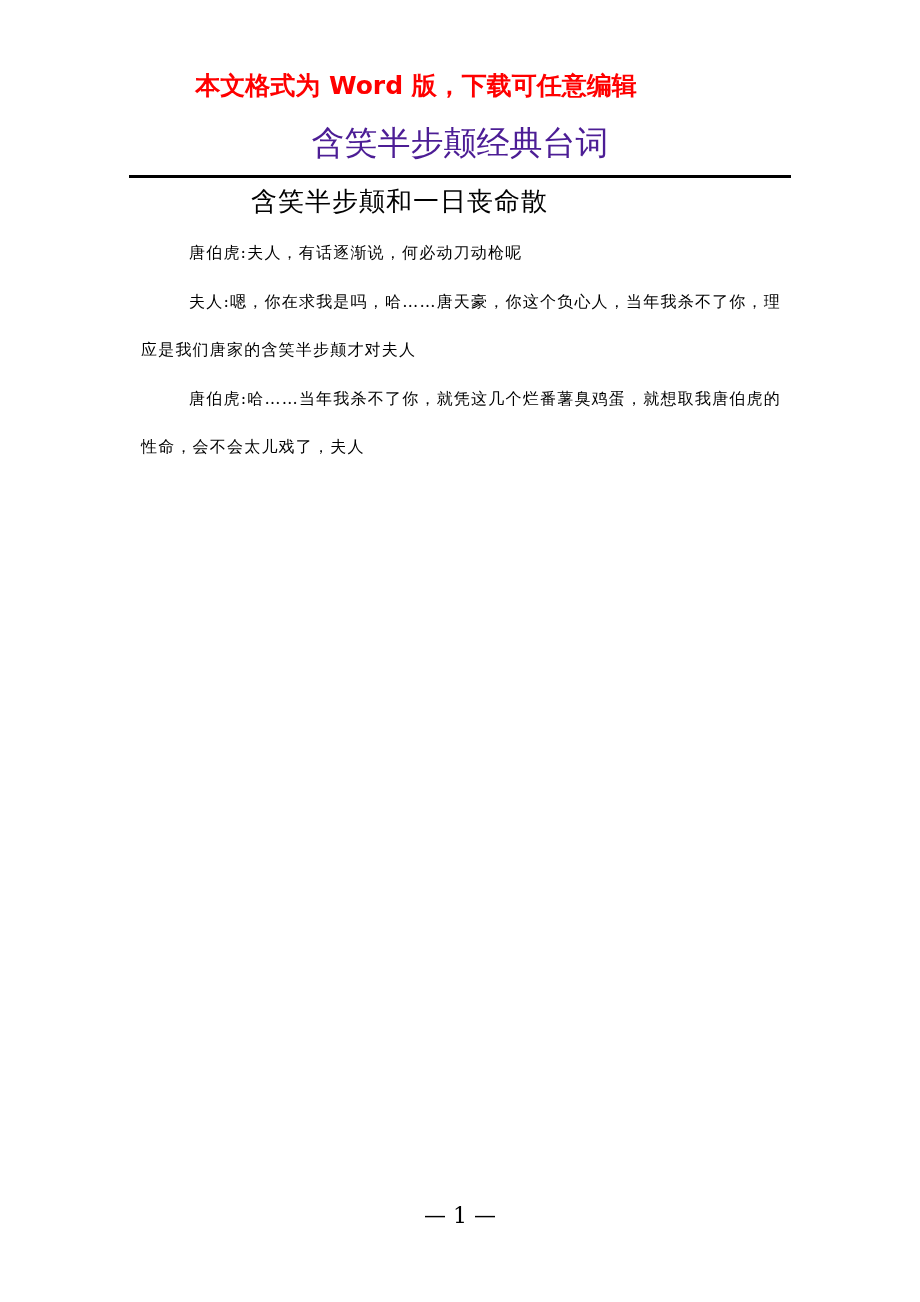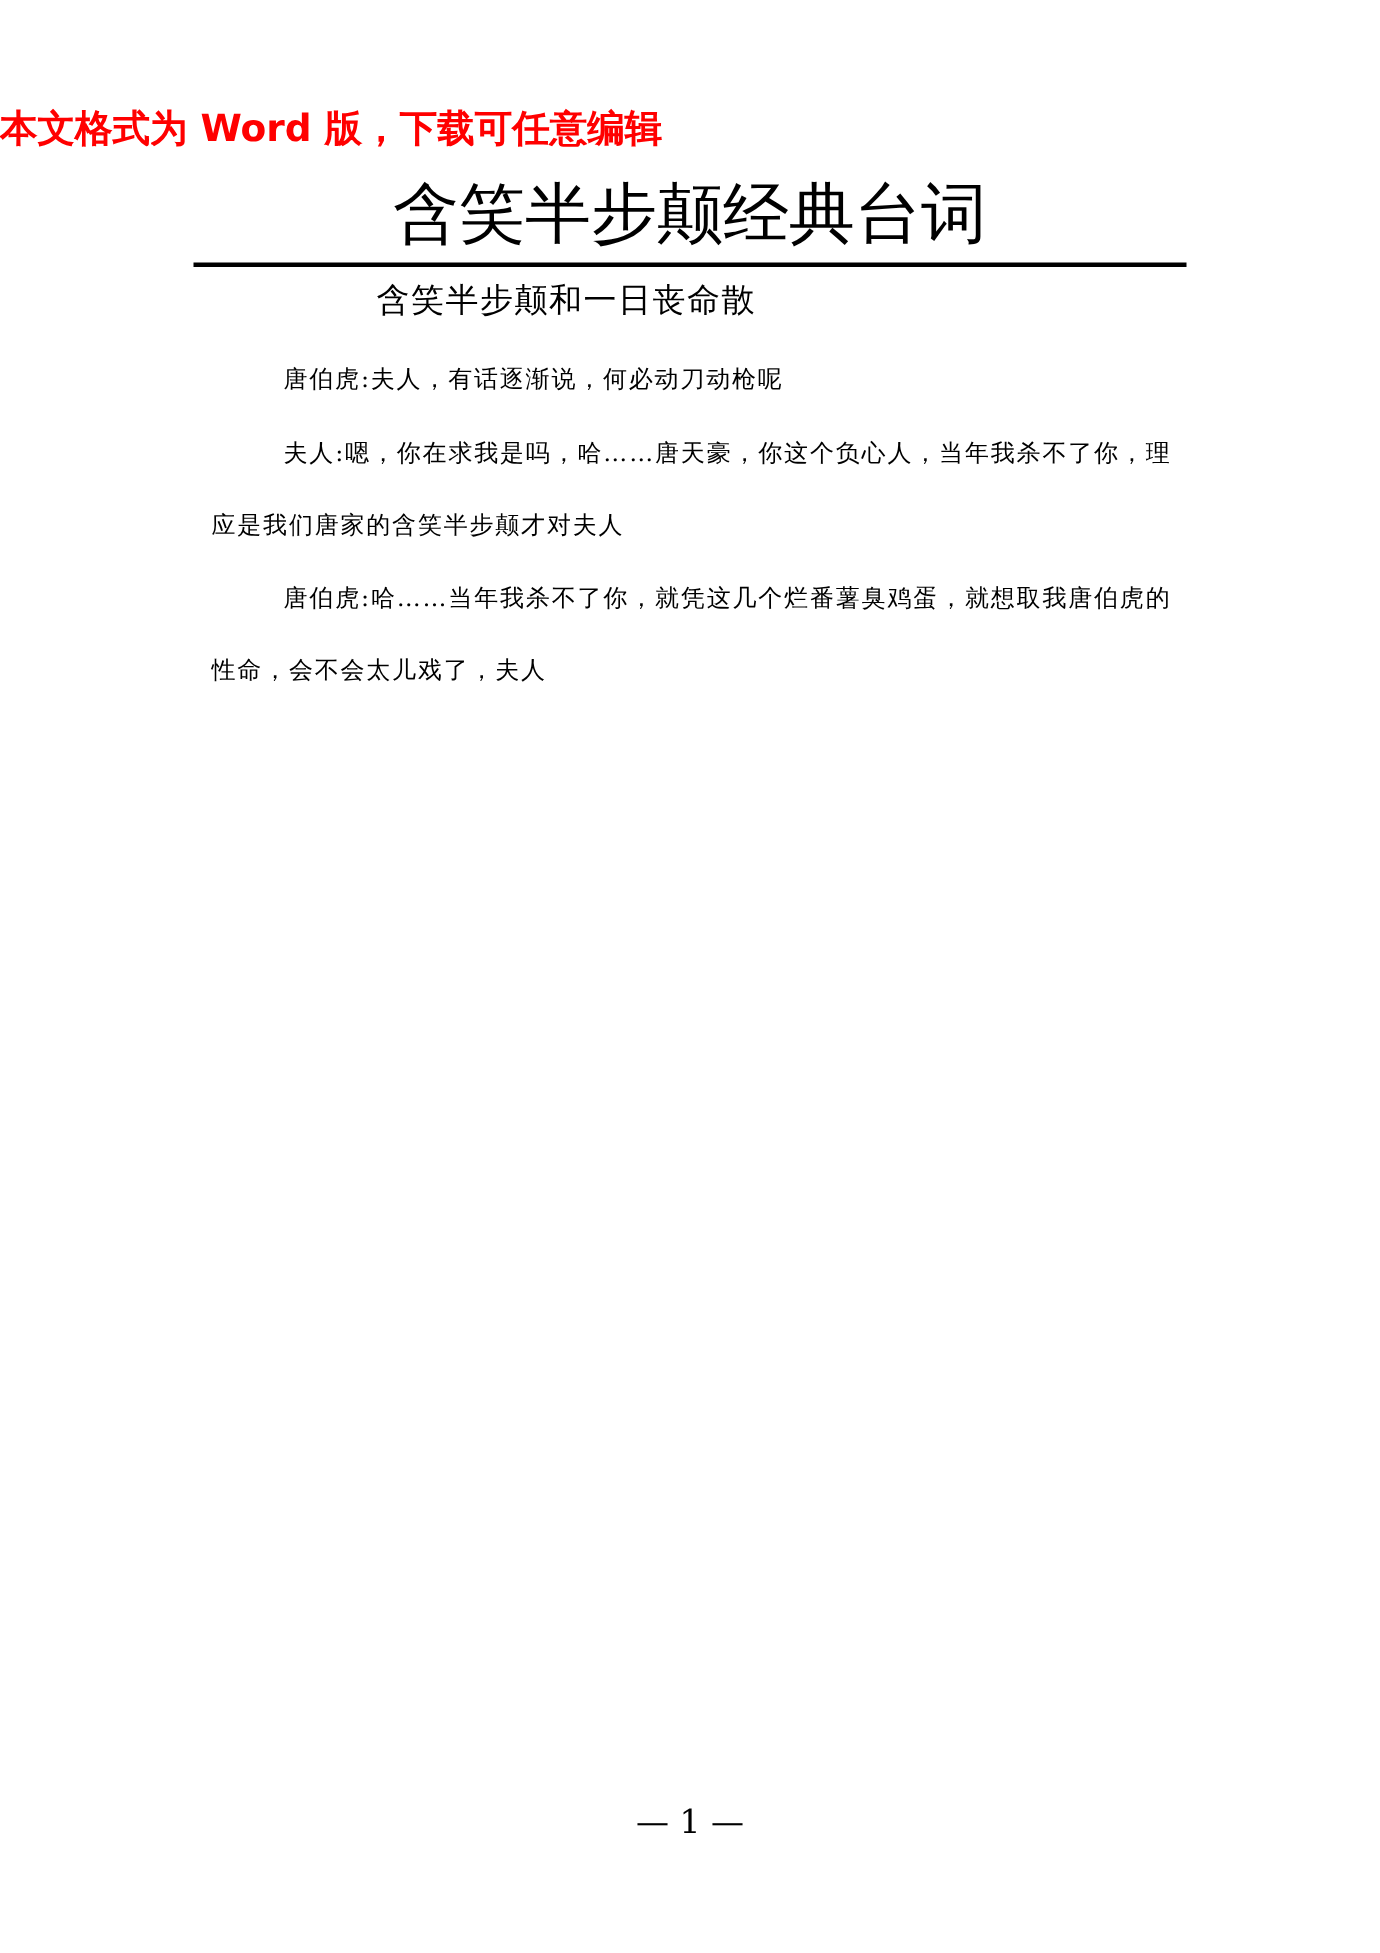--- a/index.html
+++ b/index.html
@@ -13,54 +13,55 @@
     position: relative;
     overflow: hidden;
     font-family: "DejaVu Serif", "Liberation Serif", serif;
     color: #000000;
   }
   .banner {
     position: absolute;
     left: 0;
     top: 68px;
     width: 832px;
+    text-align: center;
     font-family: "DejaVu Sans", "Liberation Sans", sans-serif;
     font-weight: bold;
     font-size: 25px;
     line-height: 36px;
     color: #ff0000;
     letter-spacing: 0px;
   }
   .doc-title {
     position: absolute;
     left: 0;
     top: 120px;
     width: 920px;
     text-align: center;
     font-family: "DejaVu Sans", "Liberation Sans", sans-serif;
-    font-size: 44px;
+    font-size: 33px;
     line-height: 46px;
-    color: #000000;
+    color: #4c1d95;
   }
   .rule {
     position: absolute;
     left: 129px;
     top: 175px;
     width: 662px;
     height: 3px;
     background: #000000;
   }
   .content {
     position: absolute;
     left: 141px;
     top: 180px;
     width: 640px;
   }
   .subtitle {
-    font-size: 22px;
+    font-size: 26px;
     line-height: 40px;
     padding-left: 110px;
     letter-spacing: 1px;
     margin-top: 1px;
   }
   .para {
     font-size: 16px;
     line-height: 48.5px;
     text-indent: 48px;
     letter-spacing: 1.2px;

